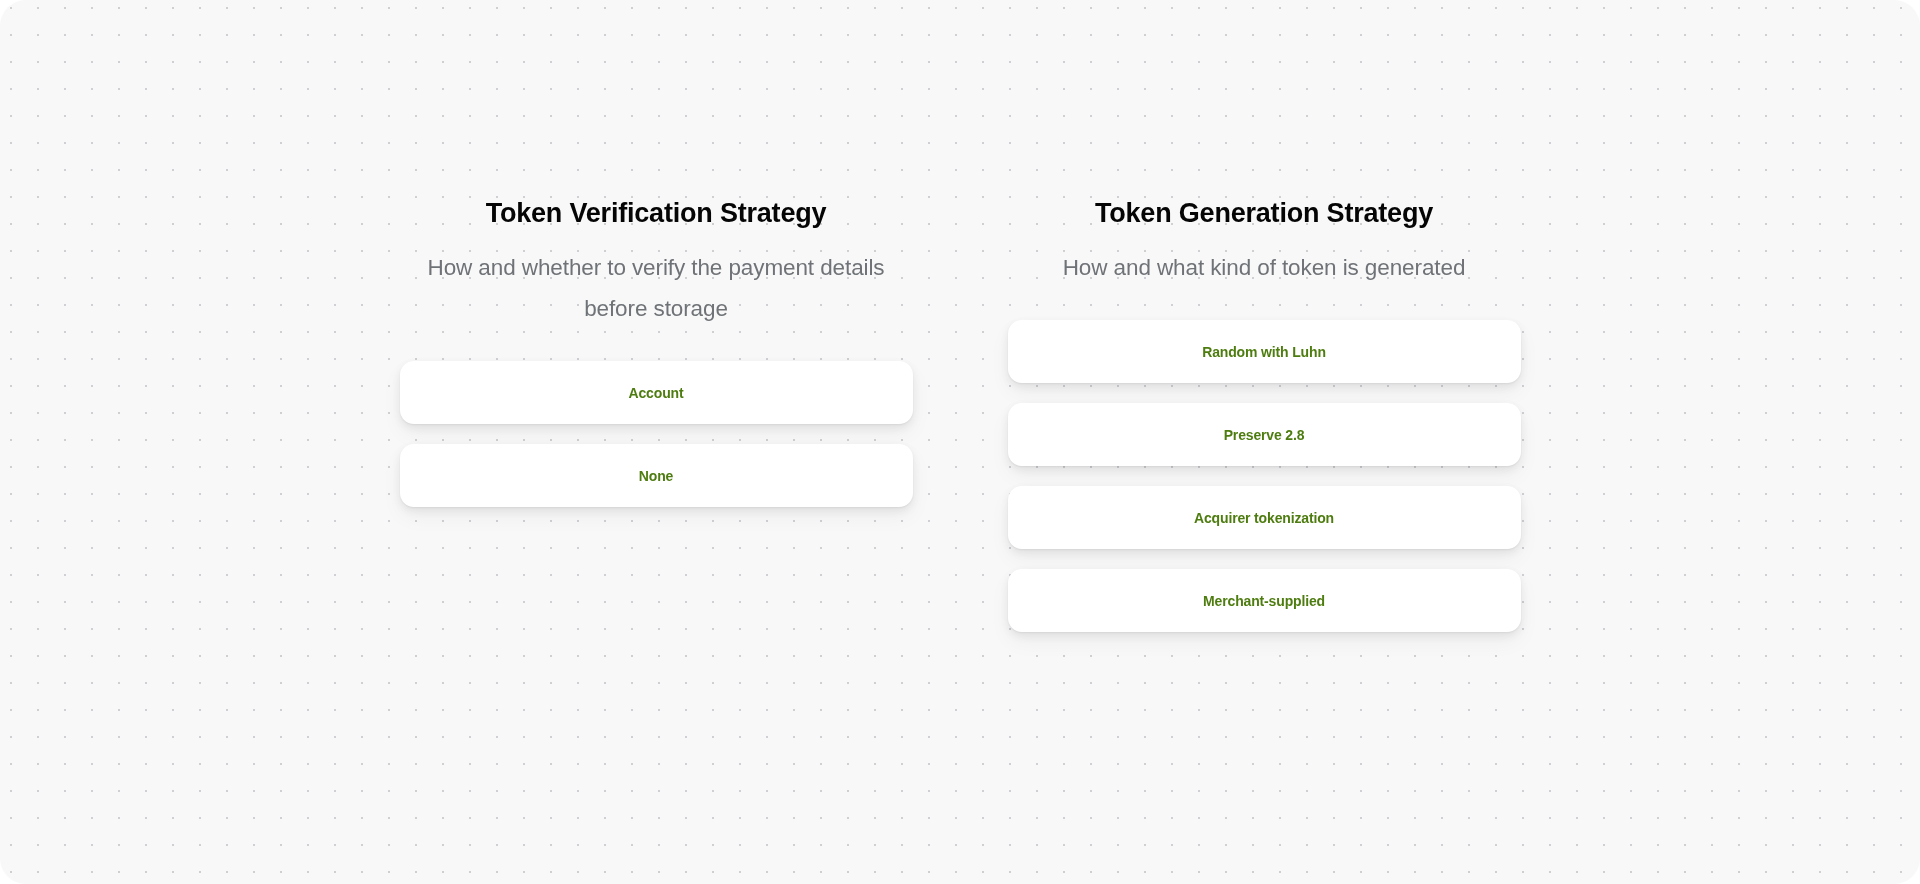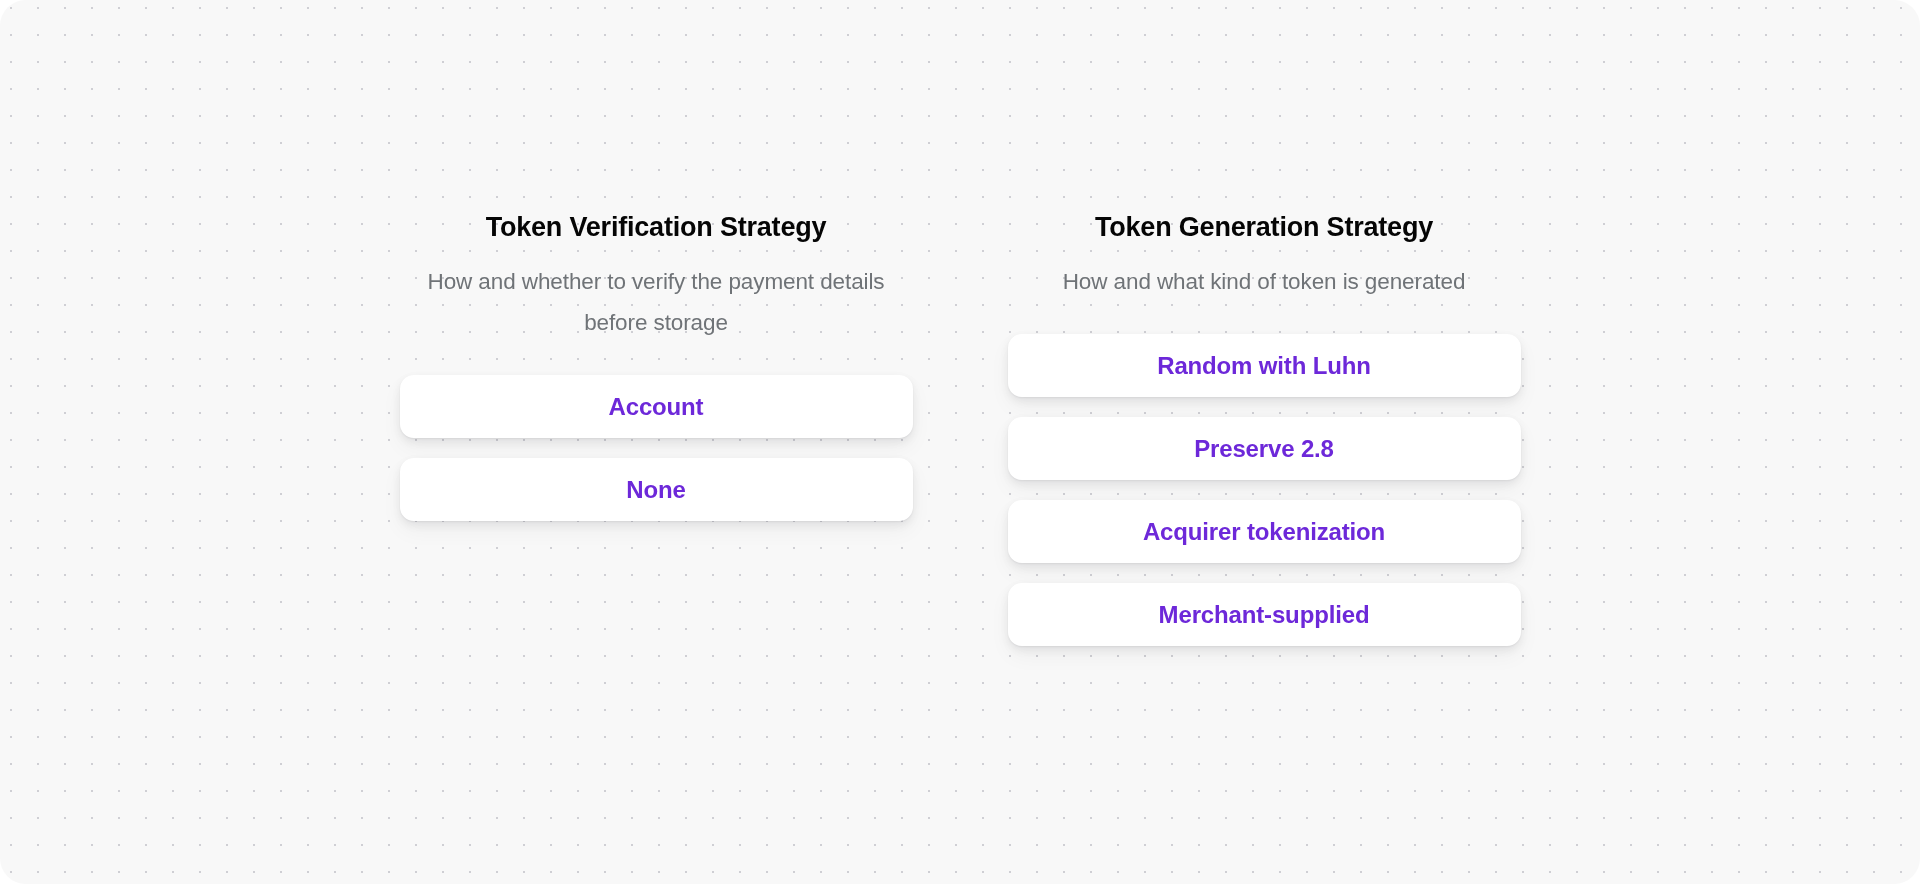--- a/index.html
+++ b/index.html
@@ -55,21 +55,21 @@
     padding: 0 6px;
     box-sizing: border-box;
   }
 
   .col-title {
     font-size: 27px;
     font-weight: 700;
     color: #050505;
     letter-spacing: -0.2px;
     line-height: 34px;
-    margin: 14px;
+    margin: 0;
   }
 
   .col-subtitle {
     font-size: 22.5px;
     font-weight: 400;
     color: #6f7377;
     line-height: 41px;
     margin: 17px 0 0 0;
     letter-spacing: -0.1px;
   }
@@ -91,23 +91,23 @@
     box-shadow:
       0 1px 2px rgba(17, 20, 24, 0.06),
       0 4px 10px rgba(17, 20, 24, 0.07),
       0 10px 22px rgba(17, 20, 24, 0.045);
     cursor: pointer;
     box-sizing: border-box;
     user-select: none;
   }
 
   .card-label {
-    font-size: 24px;
+    font-size: 14px;
     font-weight: 700;
-    color: #6d28d9;
+    color: #4d7c0f;
     letter-spacing: -0.15px;
     line-height: 26px;
     text-align: center;
     padding: 0 14px;
     white-space: nowrap;
   }
 </style>
 </head>
 <body>
 

